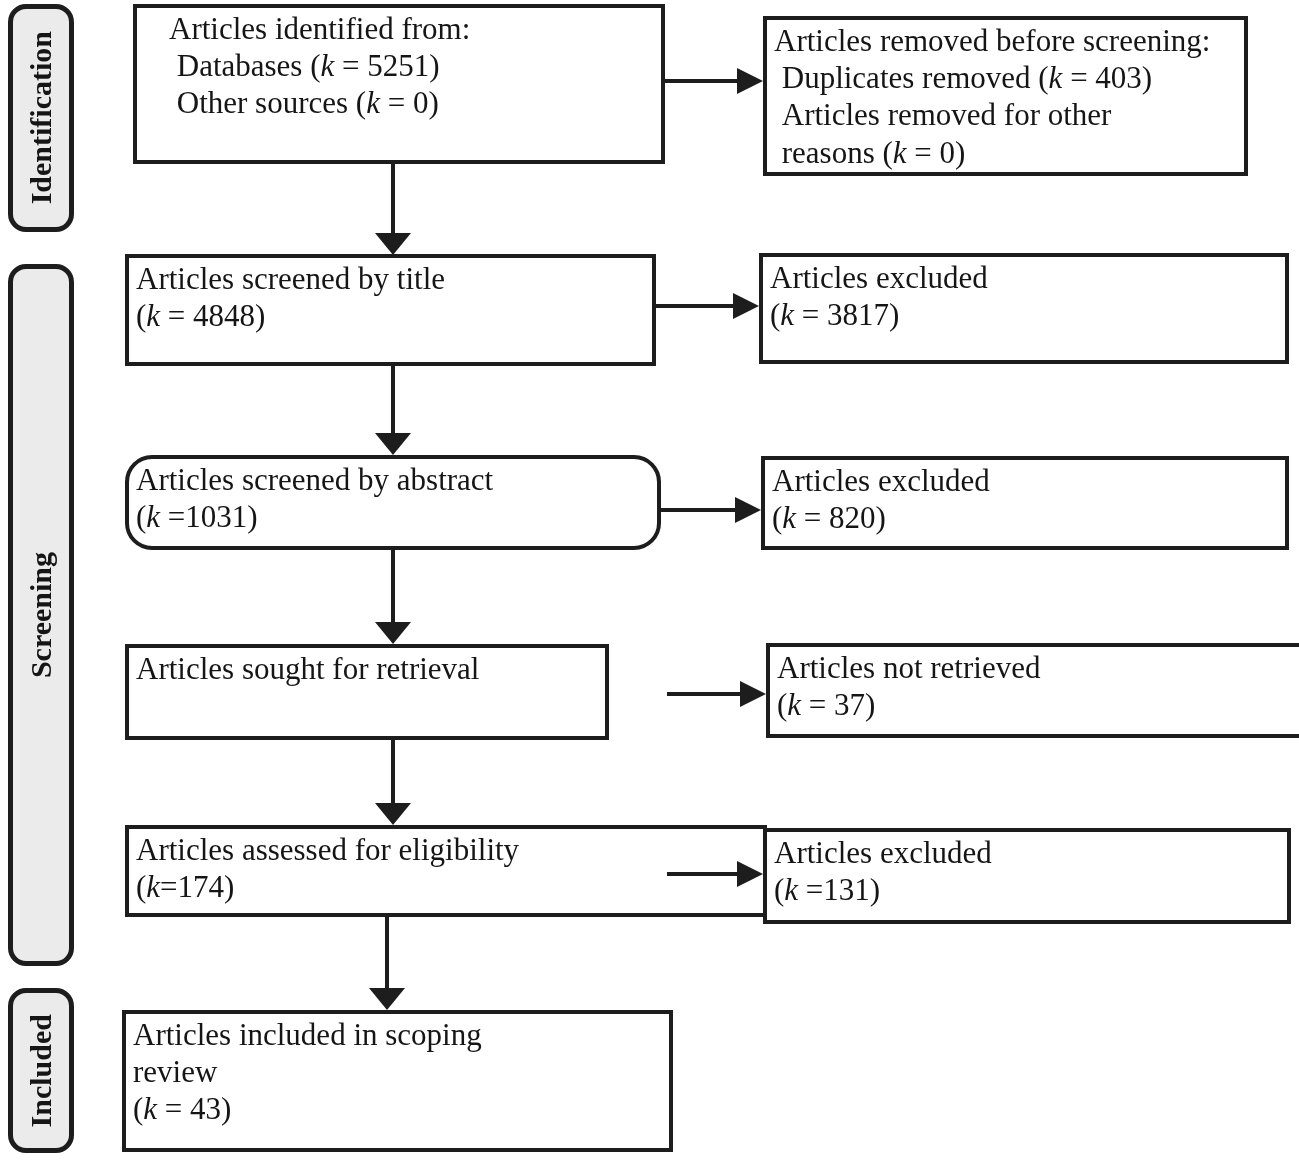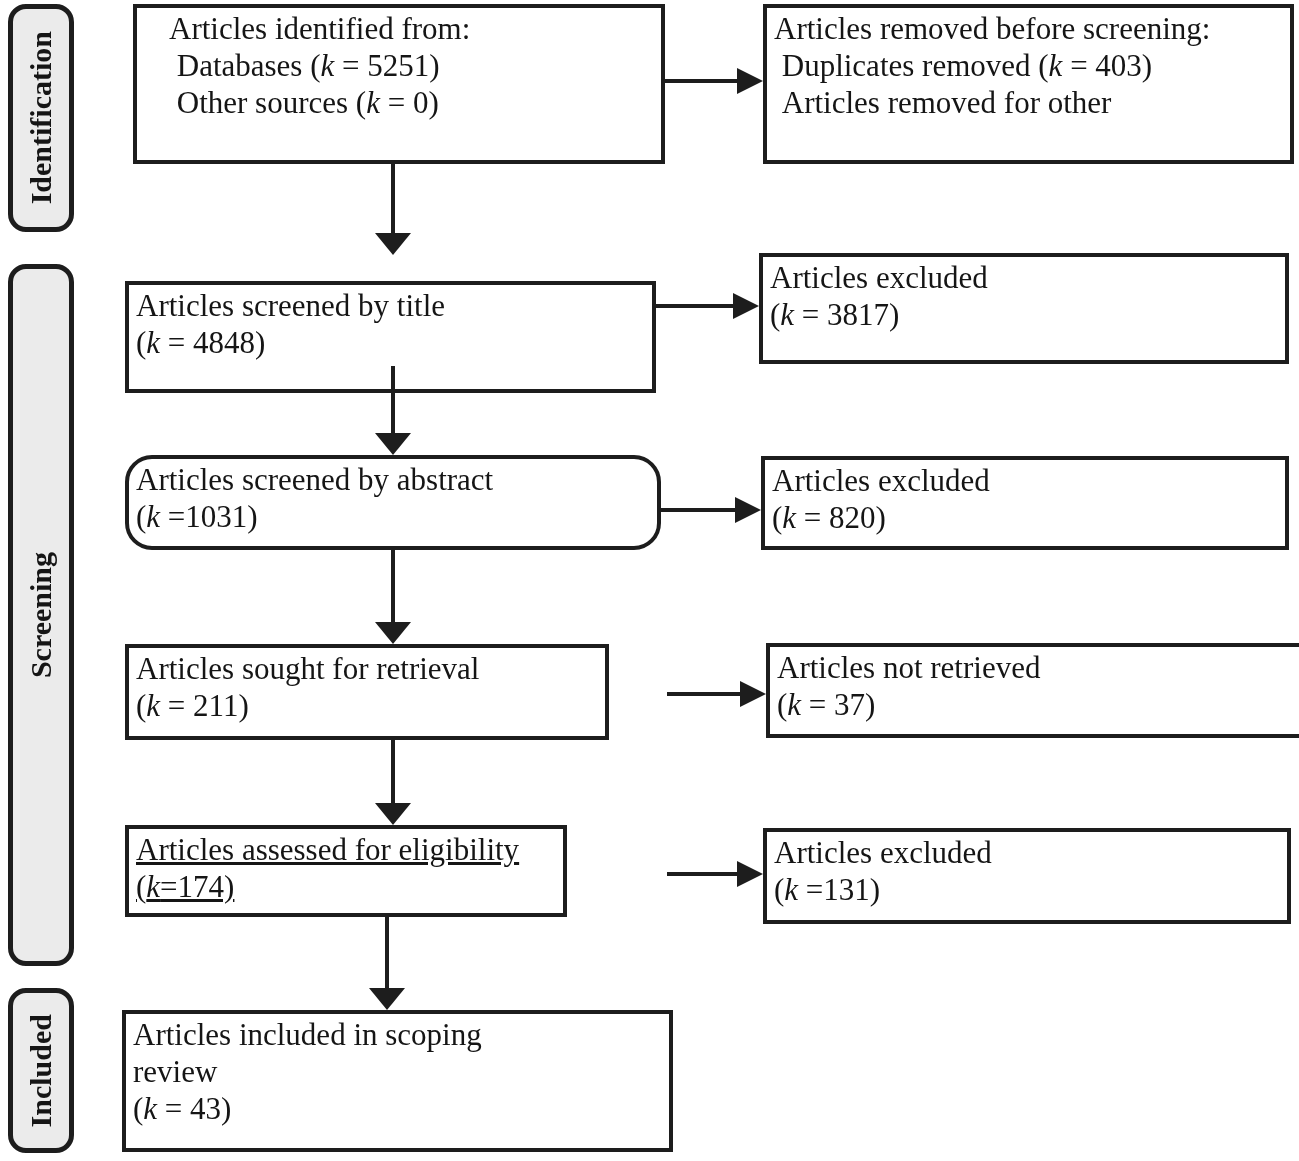--- a/index.html
+++ b/index.html
@@ -98,32 +98,32 @@
     <span class="stage-label">Identification</span>
   </div>
   <div class="stage" style="left:8px; top:264px; width:66px; height:702px;">
     <span class="stage-label">Screening</span>
   </div>
   <div class="stage" style="left:8px; top:988px; width:66px; height:165px;">
     <span class="stage-label">Included</span>
   </div>
 
   <div class="box" style="left:133px; top:4px; width:532px; height:160px;padding-left:32px;"><div class="line">Articles identified from:</div><div class="line"> Databases (<i>k</i> = 5251)</div><div class="line"> Other sources (<i>k</i> = 0)</div></div>
-  <div class="box" style="left:763px; top:4px; width:531px; height:160px;"><div class="line">Articles removed before screening:</div><div class="line"> Duplicates removed (<i>k</i> = 403)</div><div class="line"> Articles removed for other</div></div>
+  <div class="box" style="left:763px; top:16px; width:485px; height:160px;"><div class="line">Articles removed before screening:</div><div class="line"> Duplicates removed (<i>k</i> = 403)</div><div class="line"> Articles removed for other</div><div class="line"> reasons (<i>k</i> = 0)</div></div>
 
-  <div class="box" style="left:125px; top:254px; width:531px; height:112px;margin-top:27px;"><div class="line">Articles screened by title</div><div class="line">(<i>k</i> = 4848)</div></div>
+  <div class="box" style="left:125px; top:254px; width:531px; height:112px;"><div class="line">Articles screened by title</div><div class="line">(<i>k</i> = 4848)</div></div>
   <div class="box" style="left:759px; top:253px; width:530px; height:111px;"><div class="line">Articles excluded</div><div class="line">(<i>k</i> = 3817)</div></div>
 
   <div class="box" style="left:125px; top:455px; width:536px; height:95px;border-radius:27px;"><div class="line">Articles screened by abstract</div><div class="line">(<i>k</i> =1031)</div></div>
   <div class="box" style="left:761px; top:456px; width:528px; height:94px;"><div class="line">Articles excluded</div><div class="line">(<i>k</i> = 820)</div></div>
 
-  <div class="box" style="left:125px; top:644px; width:484px; height:96px;"><div class="line">Articles sought for retrieval</div><div class="line">(<i>k</i> = 211)</div></div>
+  <div class="box" style="left:125px; top:644px; width:484px; height:96px;"><div class="line">Articles sought for retrieval</div></div>
   <div class="box" style="left:766px; top:643px; width:626px; height:95px;"><div class="line">Articles not retrieved</div><div class="line">(<i>k</i> = 37)</div></div>
 
-  <div class="box" style="left:125px; top:825px; width:442px; height:92px;text-decoration:underline;"><div class="line">Articles assessed for eligibility</div><div class="line">(<i>k</i>=174)</div></div>
+  <div class="box" style="left:125px; top:825px; width:642px; height:92px;"><div class="line">Articles assessed for eligibility</div><div class="line">(<i>k</i>=174)</div></div>
   <div class="box" style="left:763px; top:828px; width:528px; height:96px;"><div class="line">Articles excluded</div><div class="line">(<i>k</i> =131)</div></div>
 
   <div class="box" style="left:122px; top:1010px; width:551px; height:142px;font-family:Liberation Serif, serif;"><div class="line">Articles included in scoping</div><div class="line">review</div><div class="line">(<i>k</i> = 43)</div></div>
 
   <div class="arrow-down" style="left:375px; top:164px; height:91px;">
     <div class="shaft"></div>
     <div class="head"></div>
   </div>
   <div class="arrow-down" style="left:375px; top:366px; height:89px;">
     <div class="shaft"></div>

